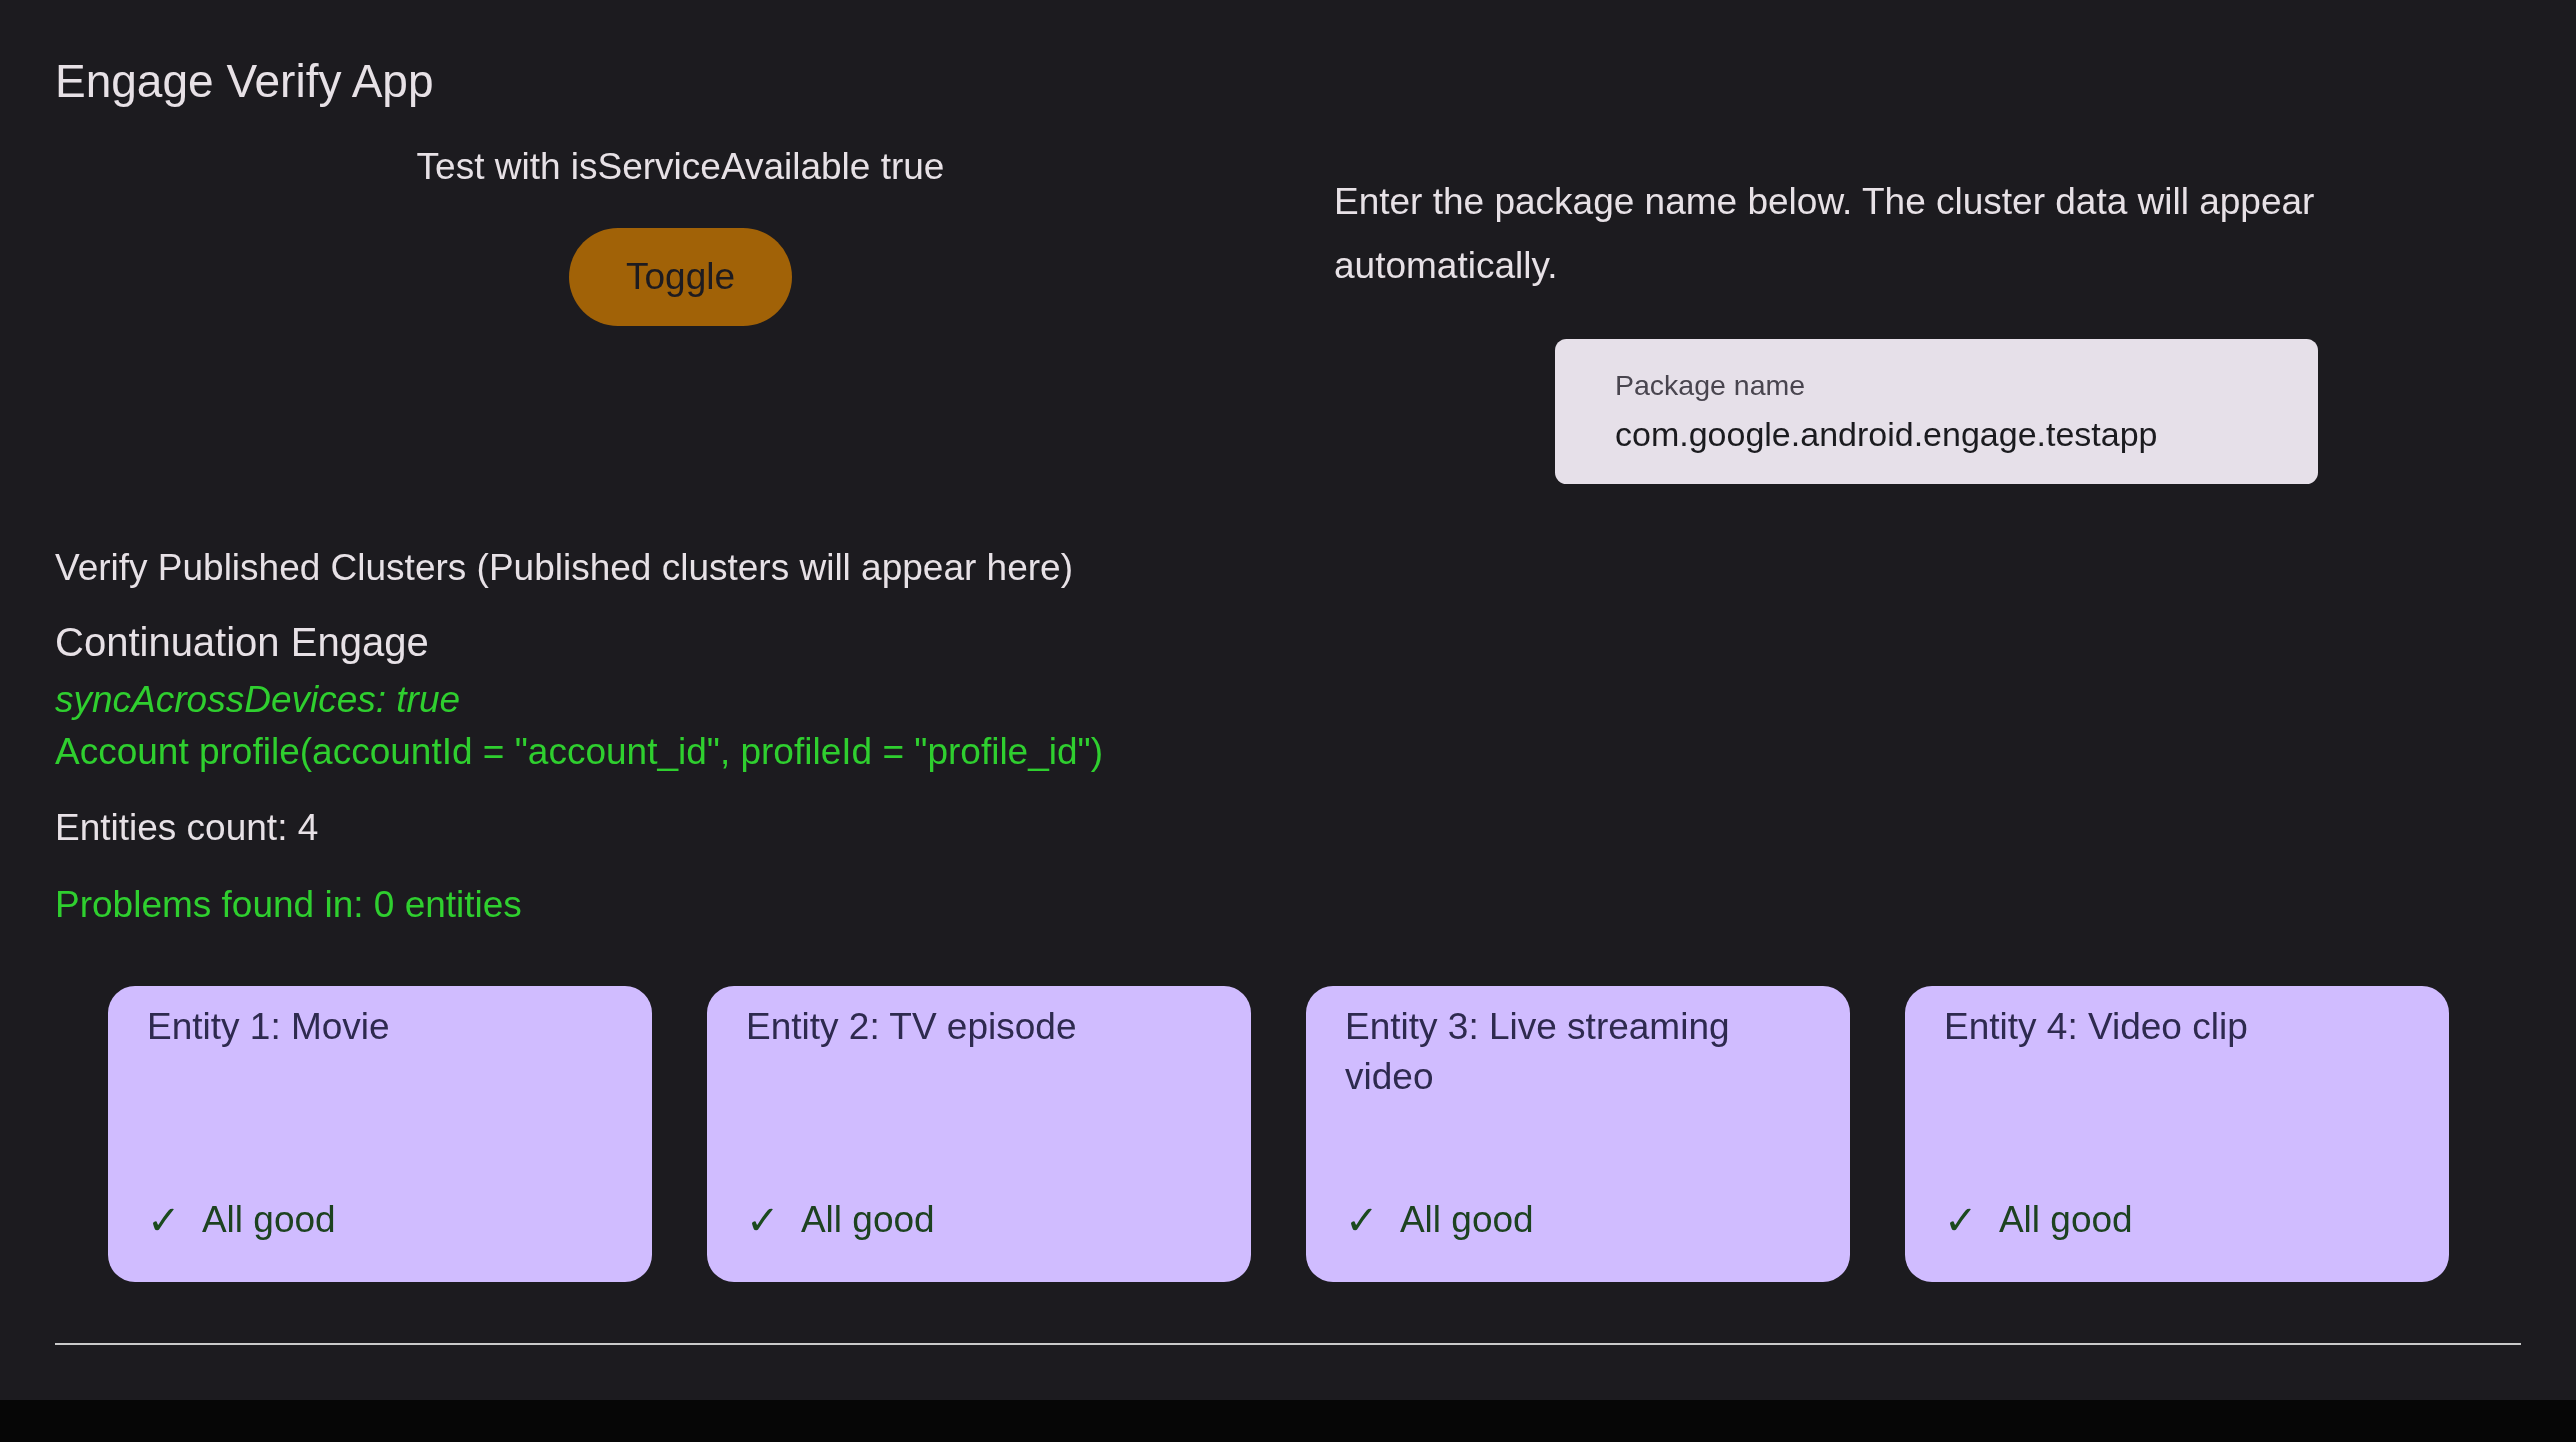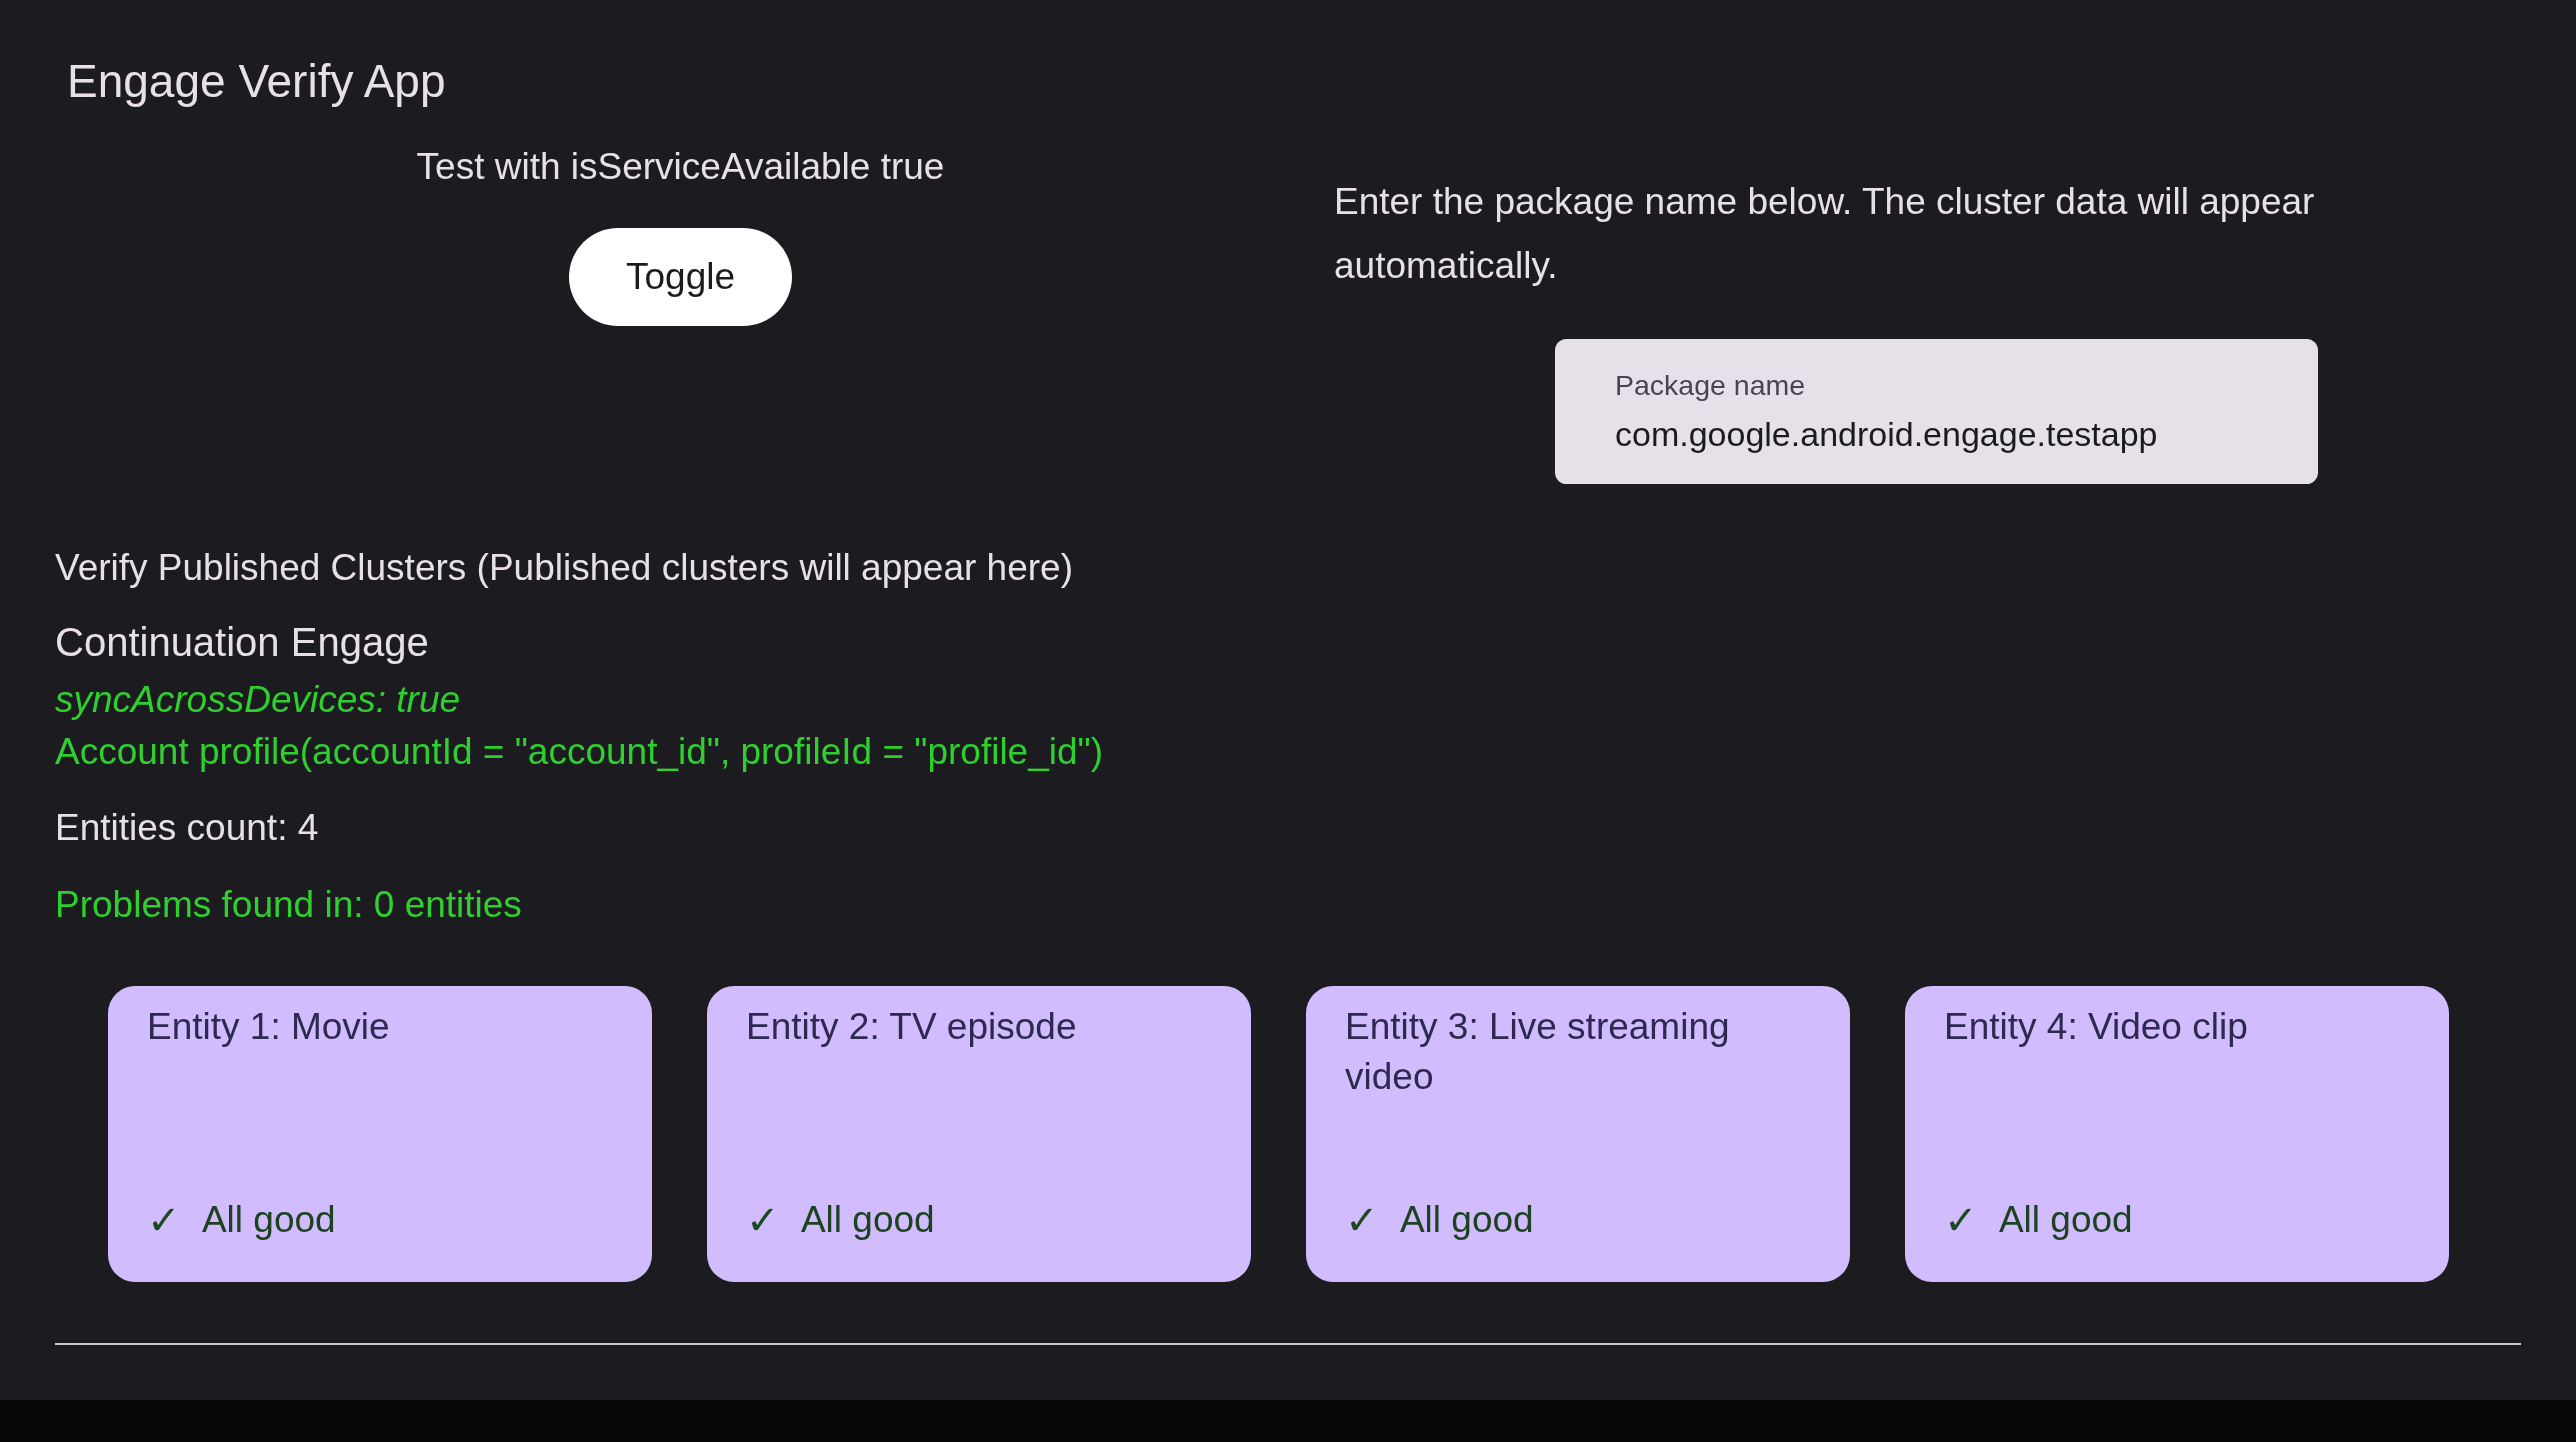--- a/index.html
+++ b/index.html
@@ -12,21 +12,21 @@
     position: relative;
     width: 2576px;
     height: 1443px;
     background: #1C1B1F;
     overflow: hidden;
     color: #E7E1E6;
   }
 
   .app-title {
     position: absolute;
-    left: 67px;
+    left: 55px;
     top: 54px;
     font-size: 46px;
     font-weight: 400;
     color: #E7E1E6;
     margin: 0;
   }
 
   .service-test {
     position: absolute;
     left: 299px;
@@ -39,21 +39,21 @@
   .service-label {
     font-size: 37px;
     color: #E7E1E6;
   }
   .toggle-button {
     margin-top: 40px;
     height: 98px;
     padding: 0 57px;
     border: none;
     border-radius: 57px;
-    background: #ffffff;
+    background: #a16207;
     color: #1D1B20;
     font-family: inherit;
     font-size: 37px;
     font-weight: 500;
     cursor: pointer;
   }
 
   .instructions {
     position: absolute;
     left: 1334px;

